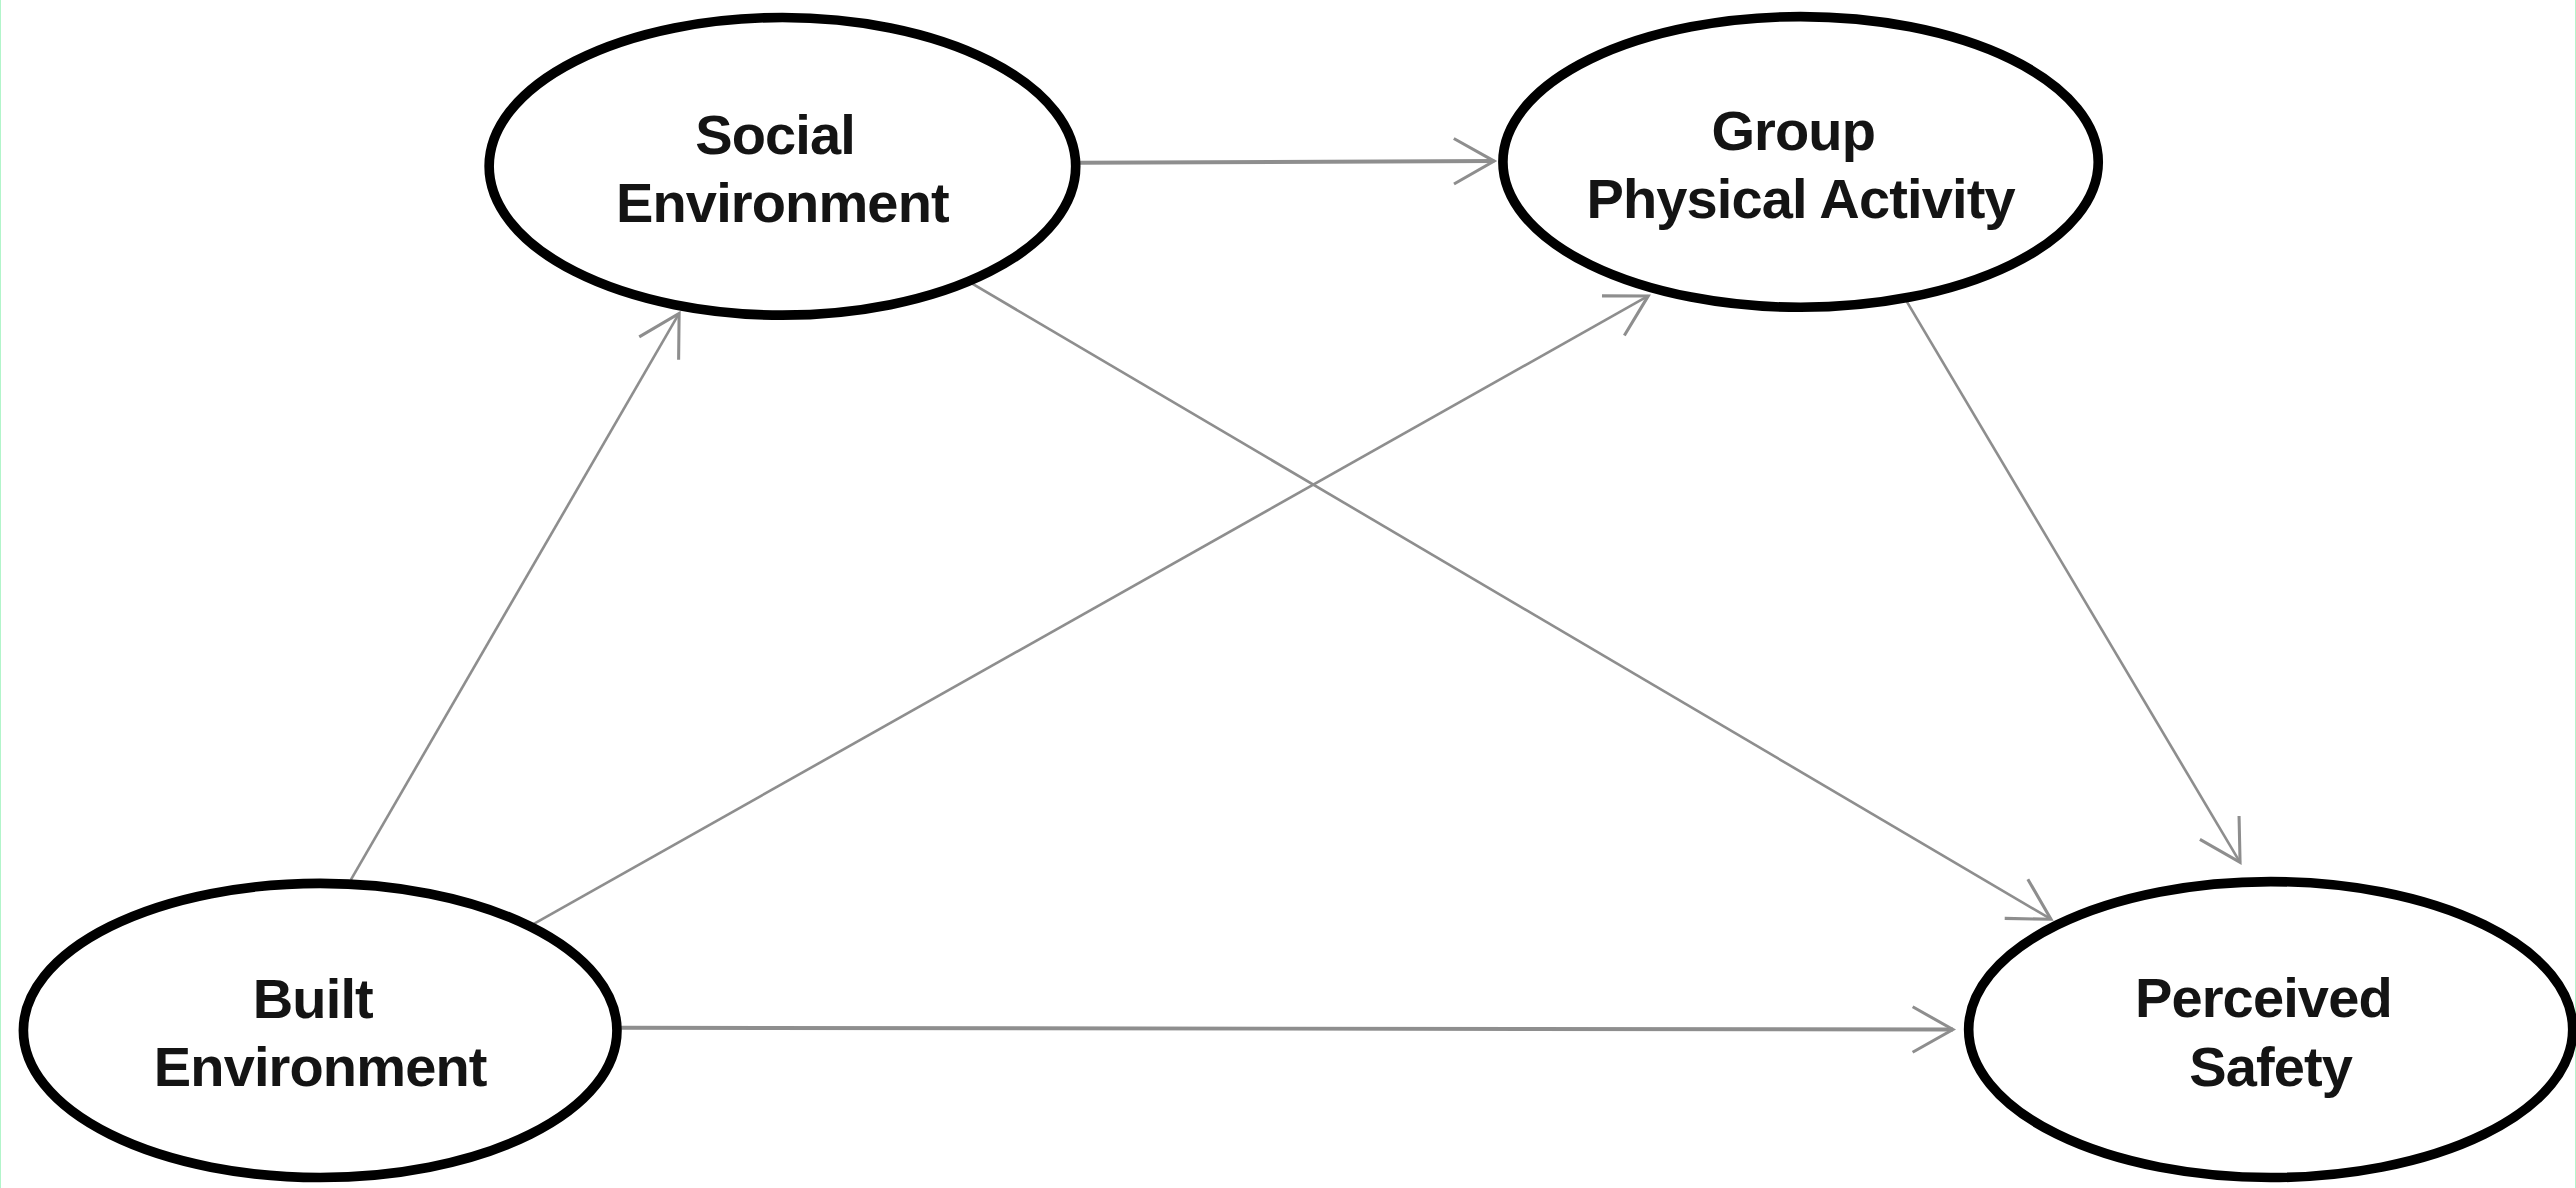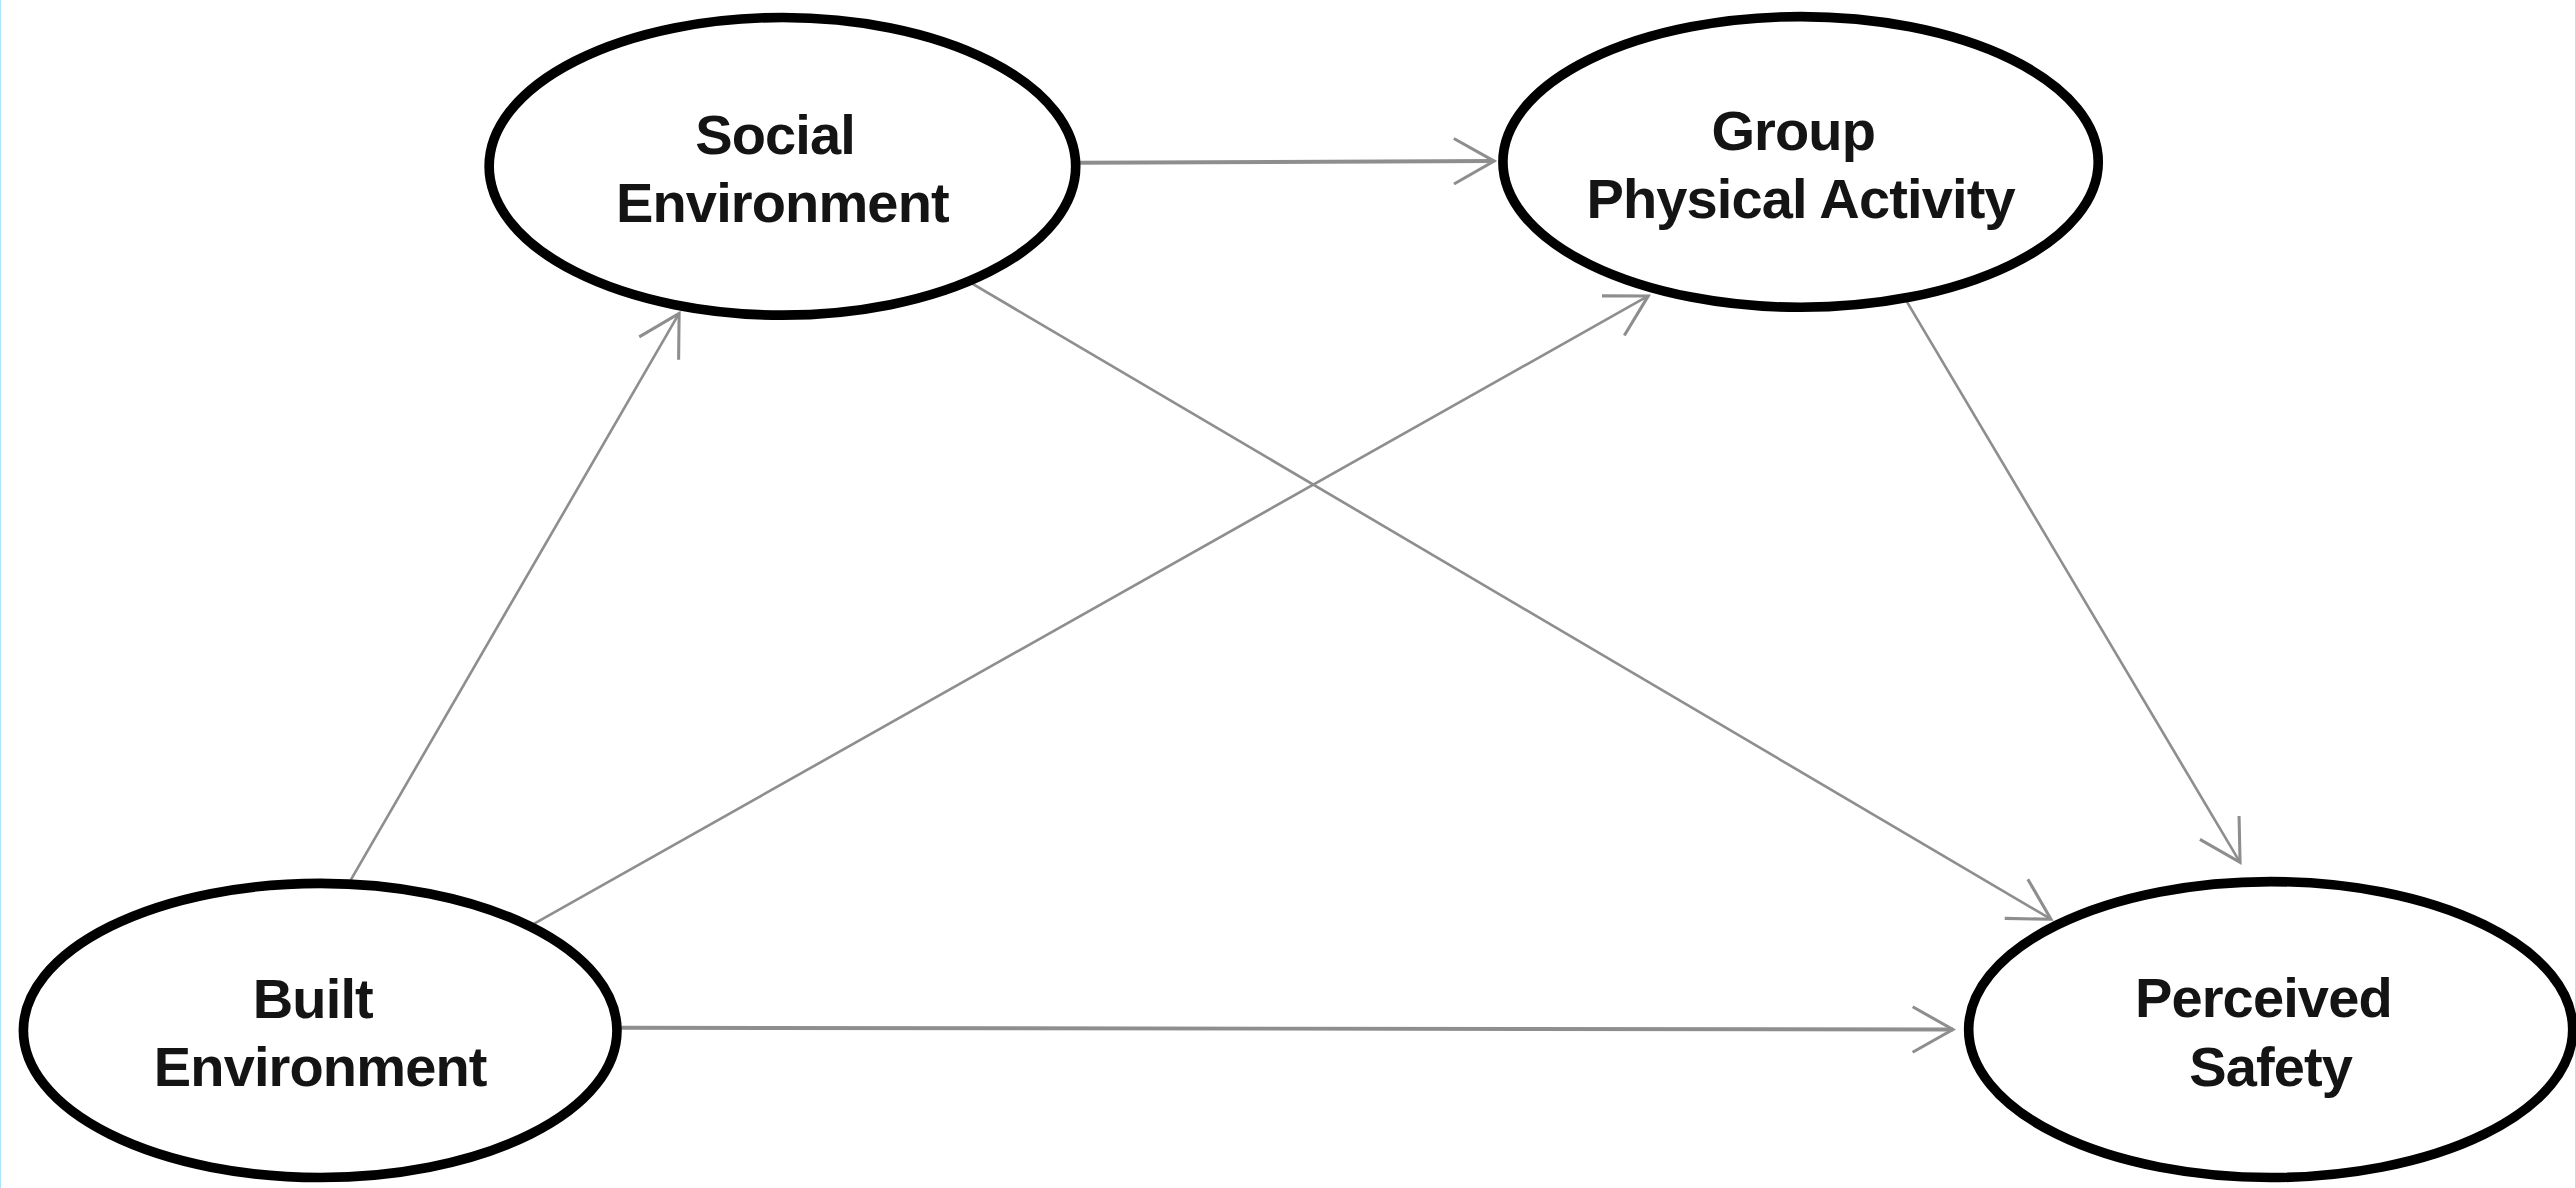--- a/index.html
+++ b/index.html
@@ -5,21 +5,21 @@
   html, body {
     margin: 0;
     padding: 0;
     background: #ffffff;
   }
   .figure-wrap {
     width: 100%;
     height: 100vh;
     display: block;
     overflow: hidden;
-    background: #7dd3fc;
+    background: #86efac;
   }
   svg {
     display: block;
     width: 100%;
     height: 100%;
   }
   .node-label {
     font-family: "Liberation Sans", "DejaVu Sans", sans-serif;
     font-weight: bold;
     font-size: 64px;

